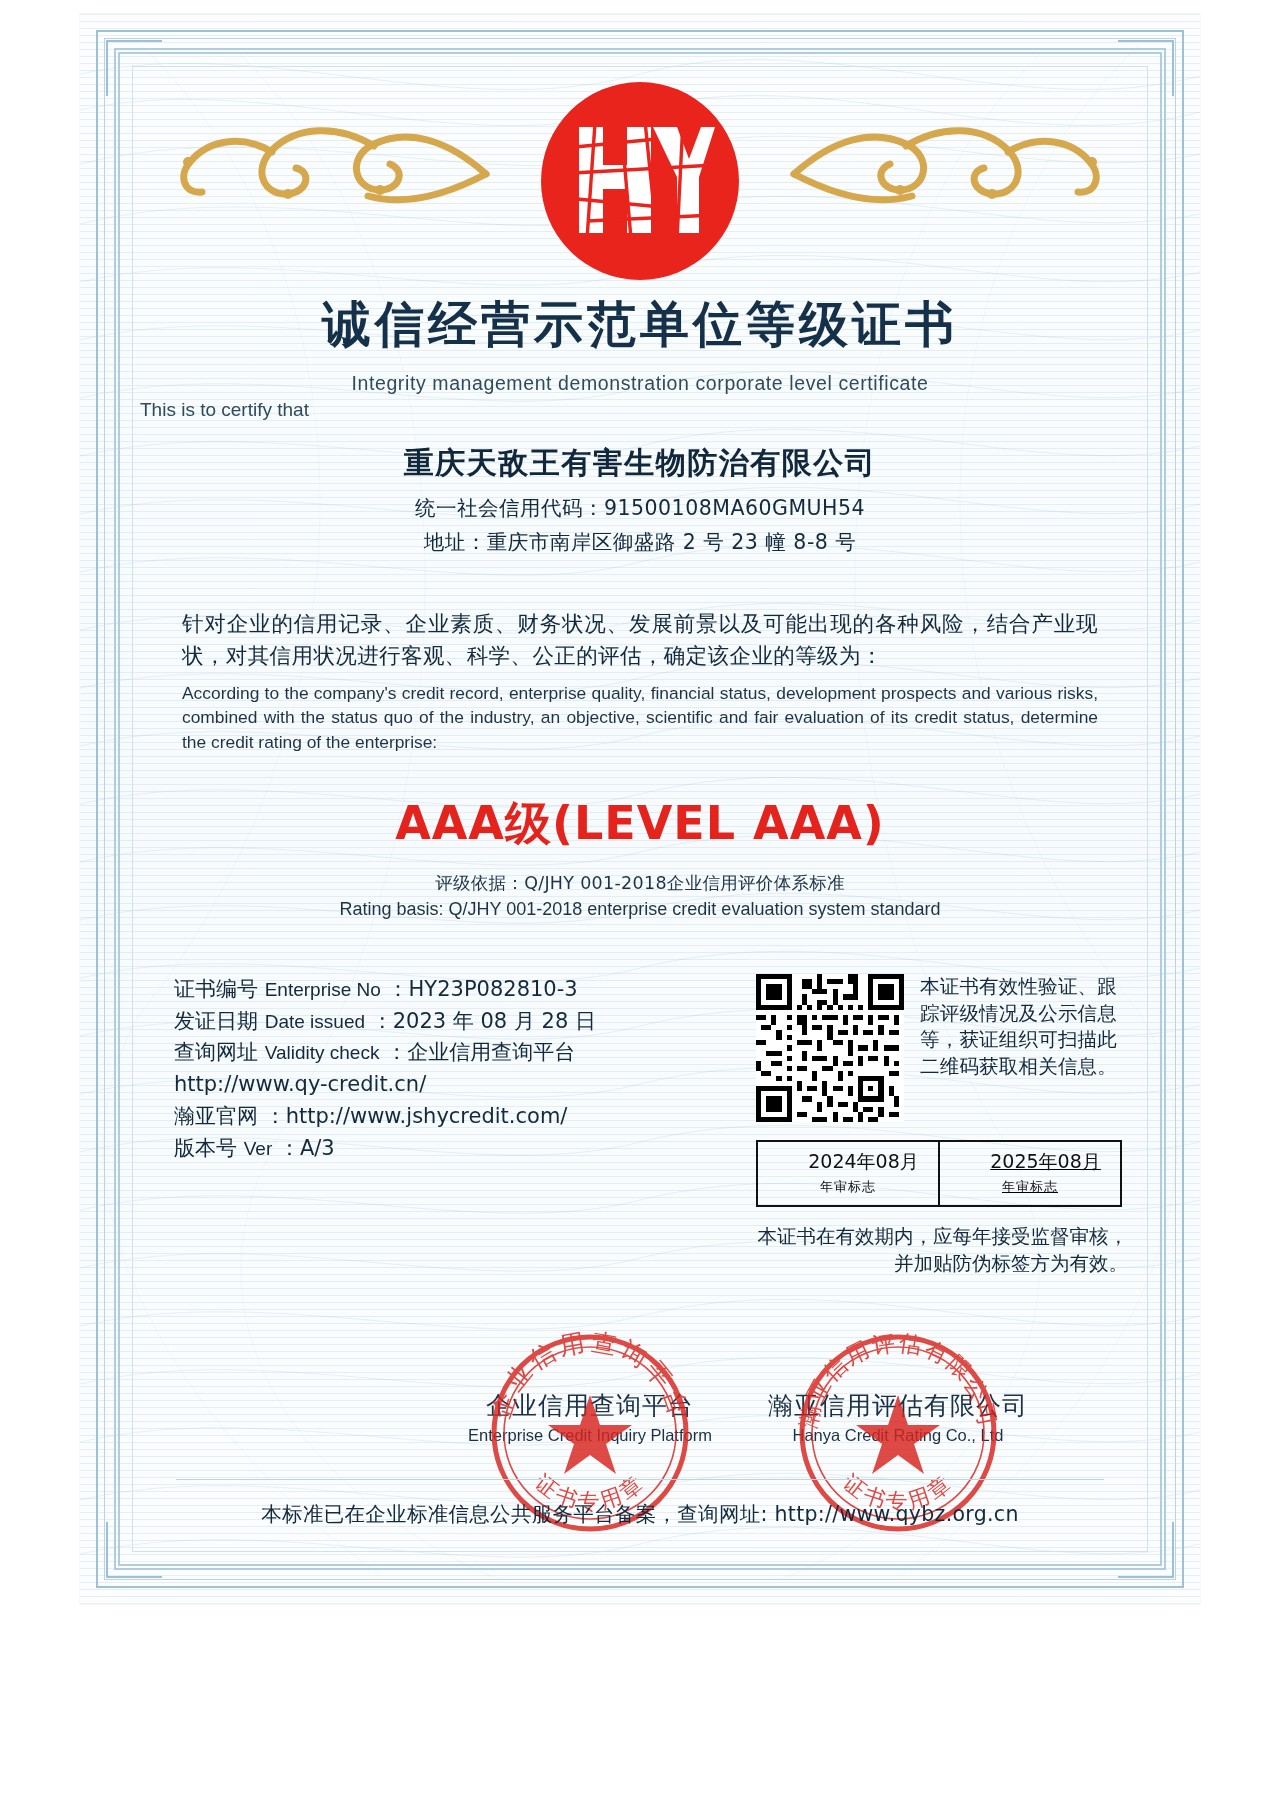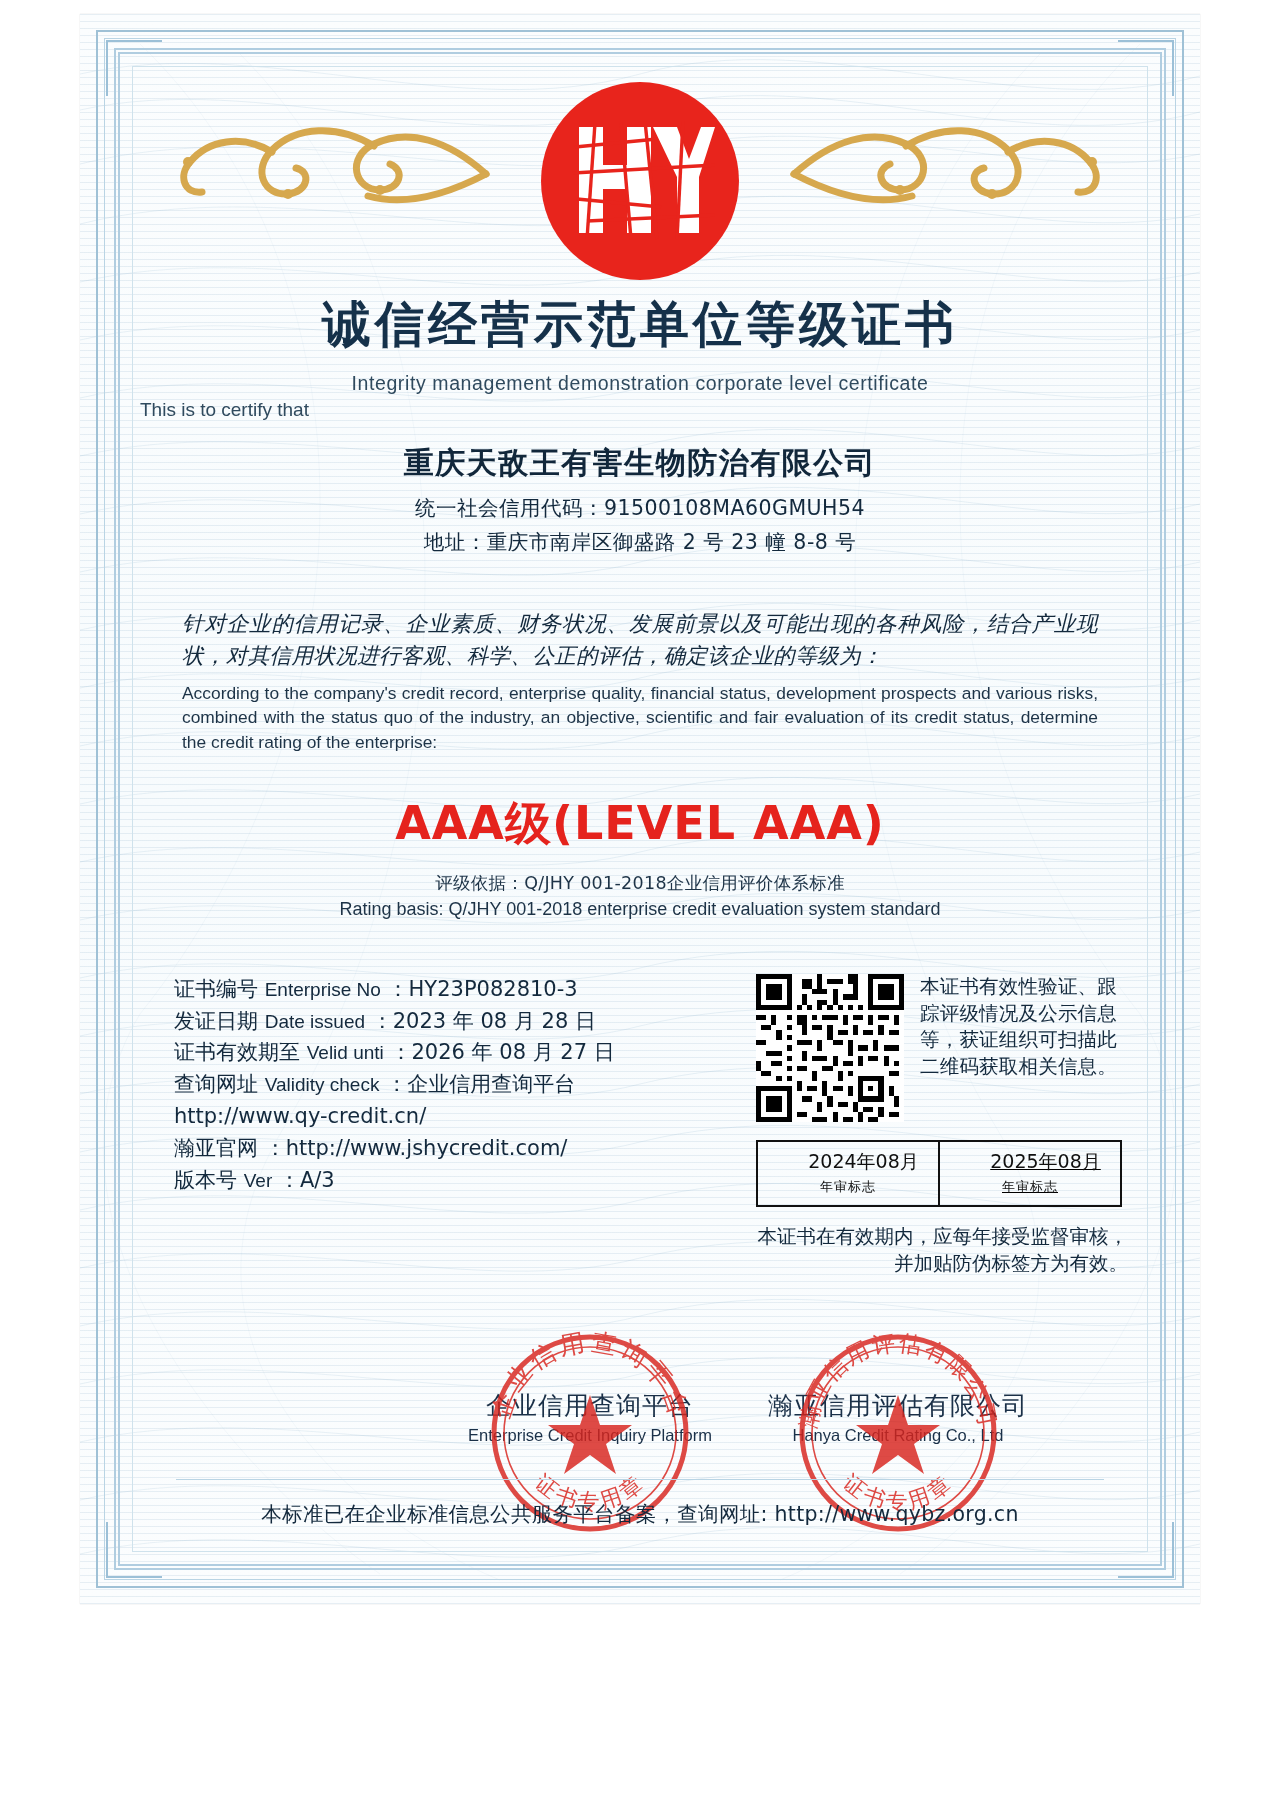--- a/index.html
+++ b/index.html
@@ -167,21 +167,20 @@
     margin-top: 52px;
     padding: 0 42px;
   }
   .body-cn {
     font-size: 21.5px;
     color: #13293d;
     line-height: 1.5;
     letter-spacing: 0.4px;
     text-align: justify;
     font-family: "DejaVu Sans", "Liberation Sans", sans-serif;
-    font-style: italic;
   }
   .body-en {
     font-size: 17.4px;
     color: #1d3347;
     line-height: 1.42;
     margin-top: 8px;
     text-align: justify;
   }
 
   
@@ -473,25 +472,20 @@
       <div class="detail-left">
         <div class="detail-line">
           <span>证书编号</span>
           <span class="en">Enterprise No</span>
           <span>：HY23P082810-3</span>
         </div>
         <div class="detail-line">
           <span>发证日期</span>
           <span class="en">Date issued</span>
           <span>：2023 年 08 月 28 日</span>
-        </div>
-        <div class="detail-line">
-          <span>证书有效期至</span>
-          <span class="en">Velid unti</span>
-          <span>：2026 年 08 月 27 日</span>
         </div>
         <div class="detail-line">
           <span>查询网址</span>
           <span class="en">Validity check</span>
           <span>：企业信用查询平台</span>
         </div>
         <div class="detail-line">http://www.qy-credit.cn/</div>
         <div class="detail-line">
           <span>瀚亚官网</span>
           <span>：http://www.jshycredit.com/</span>

